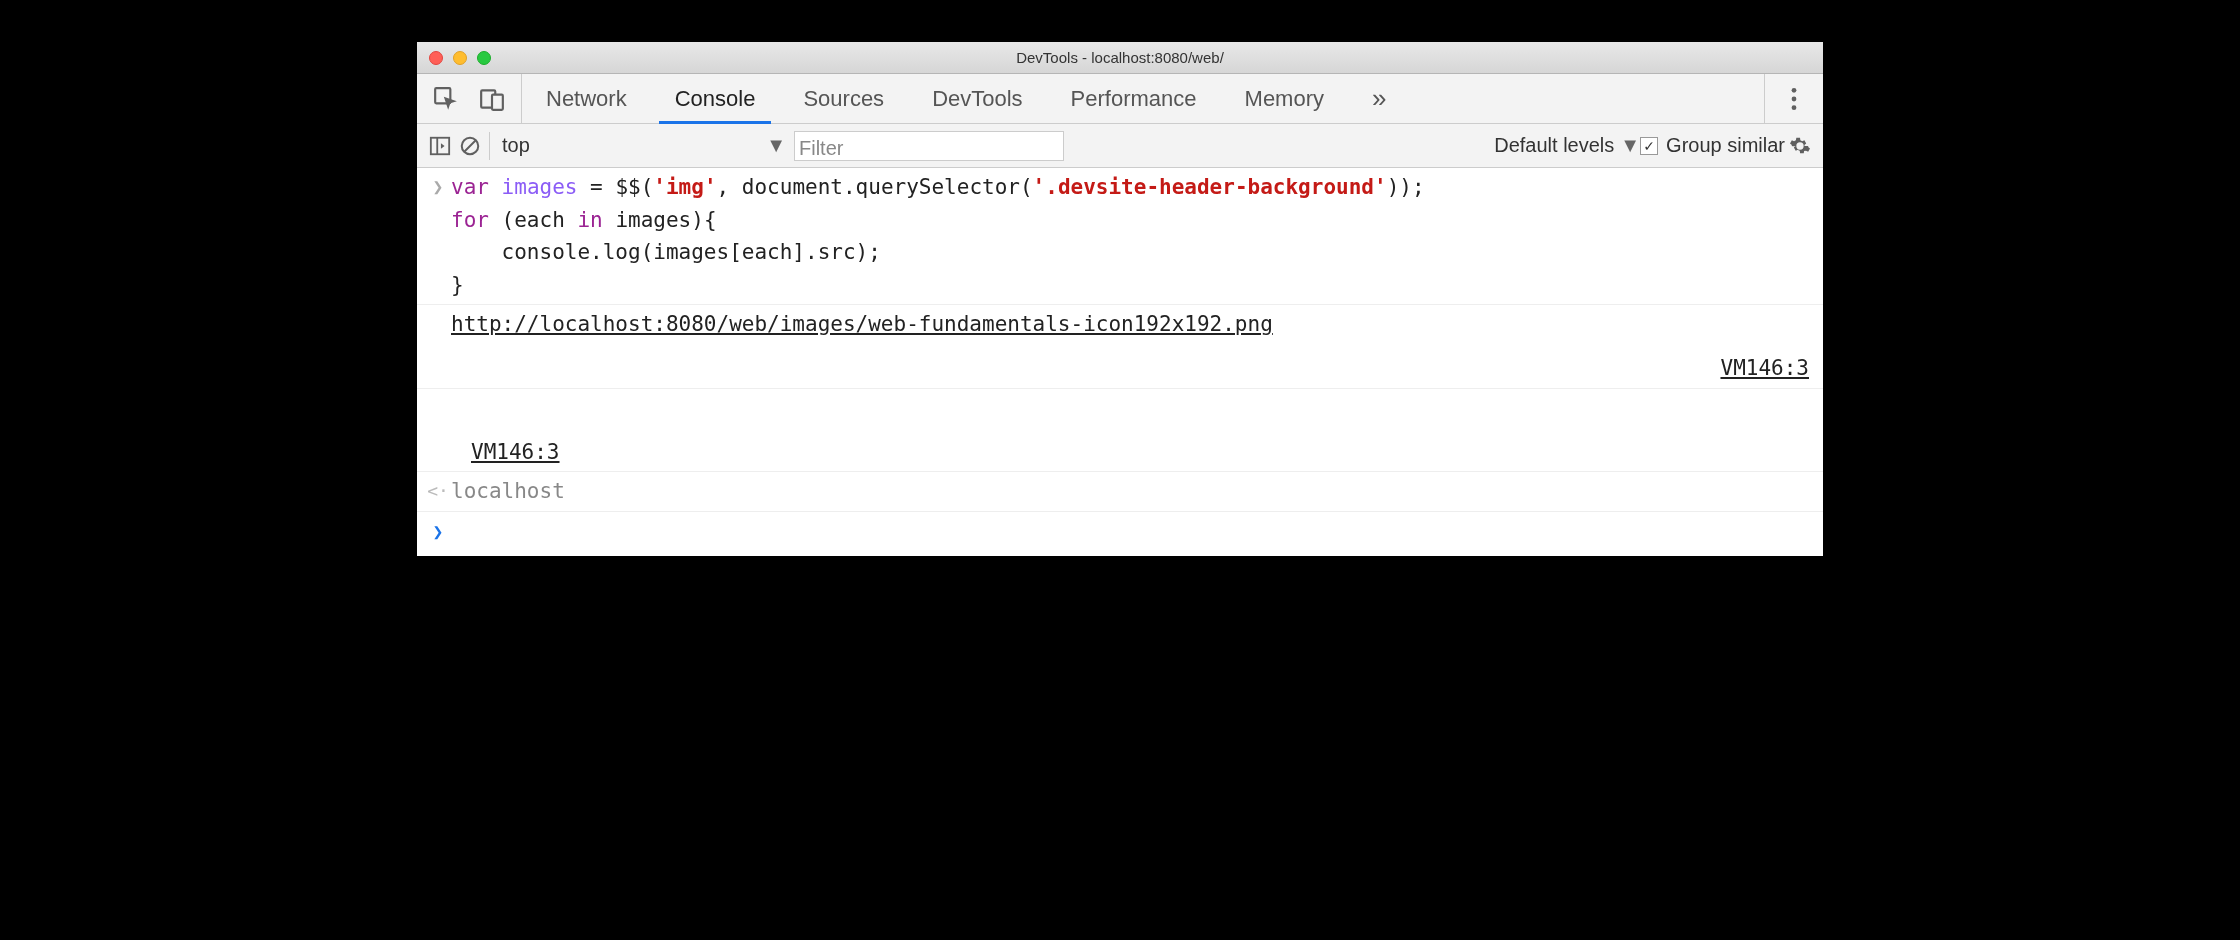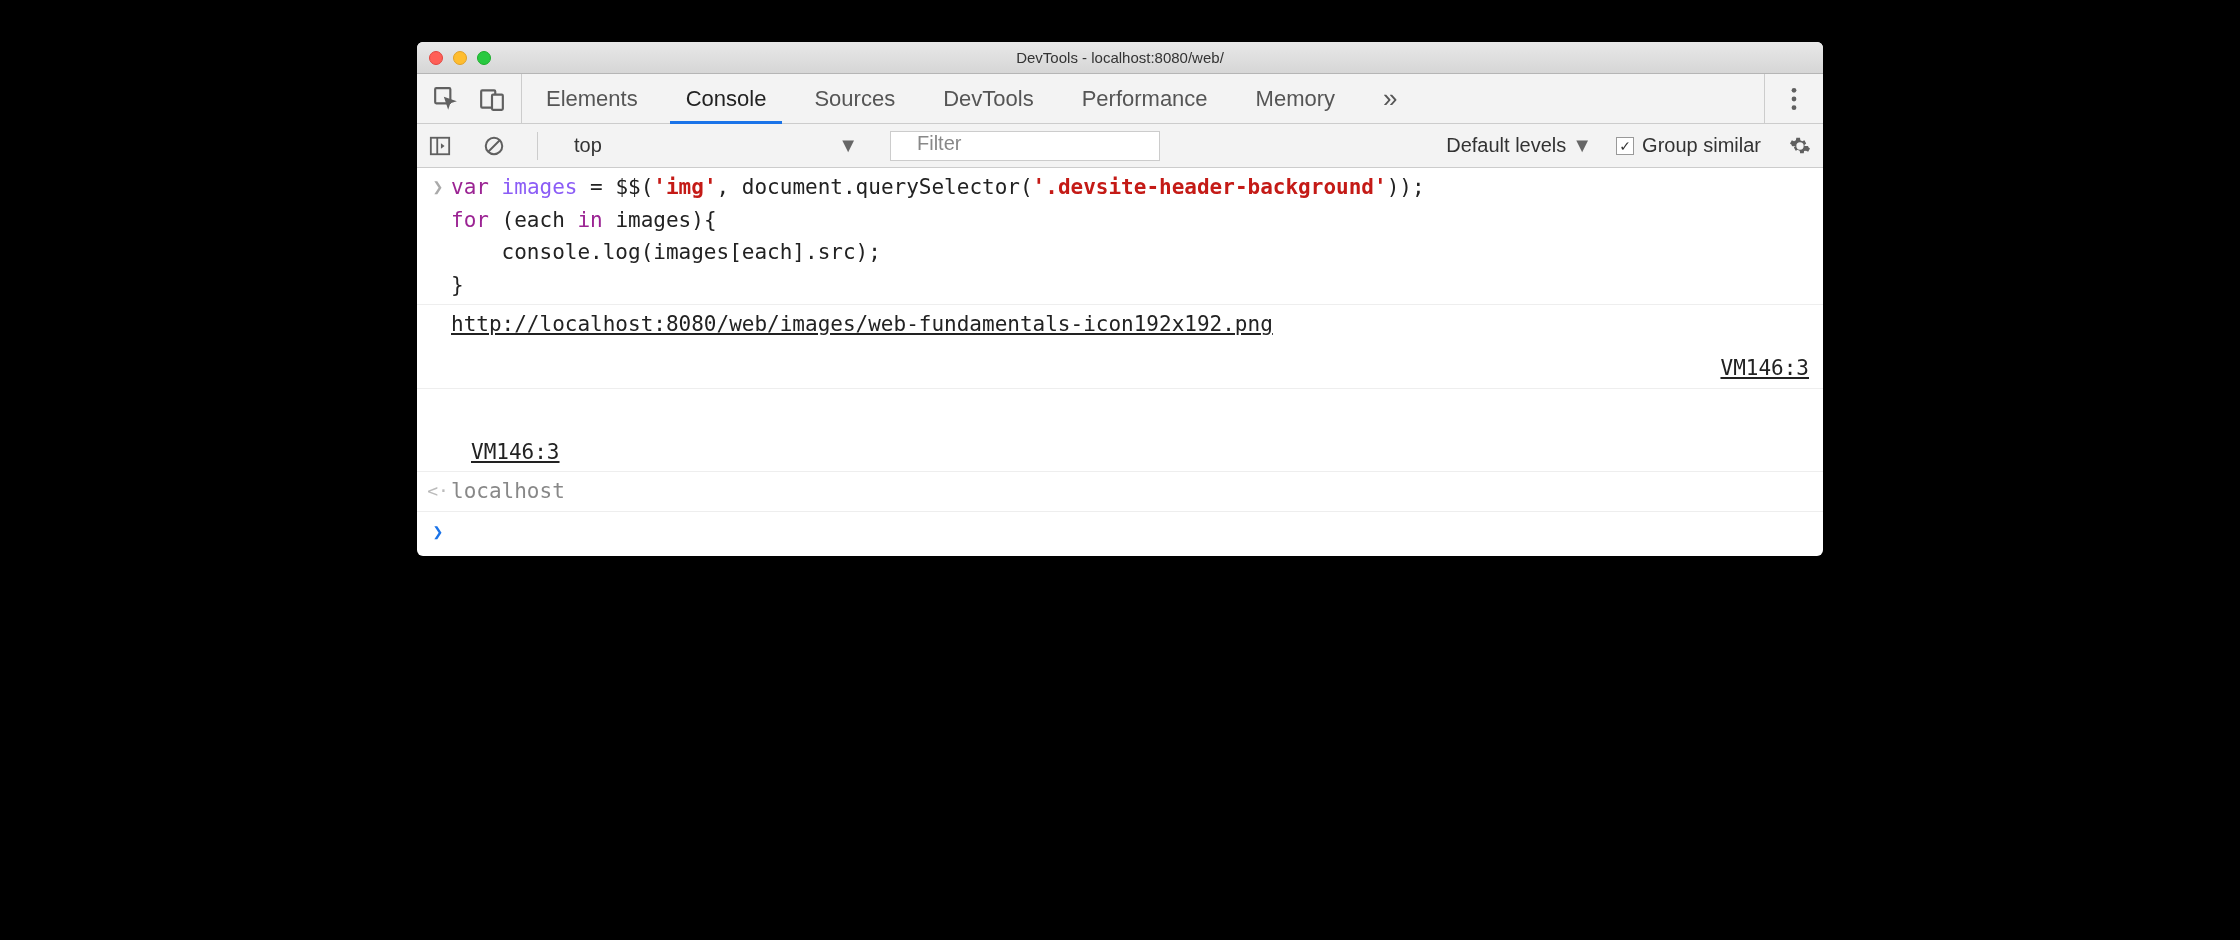--- a/index.html
+++ b/index.html
@@ -9,21 +9,21 @@
     height: 940px;
     font-family: -apple-system, BlinkMacSystemFont, "Segoe UI", Helvetica, Arial, sans-serif;
     display: flex;
     align-items: flex-start;
     justify-content: center;
     padding-top: 42px;
   }
   .window {
     width: 1406px;
     background: #fff;
-    border-radius: 6px;
+    border-radius: 0;
     overflow: hidden;
     box-shadow: 0 20px 60px rgba(0,0,0,0.6);
   }
   .titlebar {
     height: 32px;
     background: linear-gradient(#e8e8e8,#d6d6d6);
     border-bottom: 1px solid #b5b5b5;
     display: flex;
     align-items: center;
     position: relative;
@@ -82,36 +82,36 @@
     display:flex; align-items:center; gap:14px;
     padding: 0 14px;
     border-left:1px solid #ccc;
   }
   .toolbar {
     height:44px;
     display:flex; align-items:center;
     border-bottom:1px solid #ccc;
     background:#f3f3f3;
     padding: 0 8px;
-    gap:24px;
+    gap:0;
     font-size:20px;
     color:#555;
   }
   .vsep { width:1px; height:28px; background:#ccc; margin:0 4px;}
   .context-select {
     display:flex; align-items:center; justify-content:space-between;
     width:300px; height:32px;
     padding:0 8px;
     color:#333;
   }
   .filter-input {
     height:30px; width:270px;
     border:1px solid #ccc; background:#fff;
-    padding:0 26px; font-size:20px; color:#888;
-    display:flex; align-items:flex-start;
+    padding:0 4px; font-size:20px; color:#888;
+    display:flex; align-items:flex-end;
   }
   .toolbar .spacer { flex:1; }
   .levels {
     display:flex; align-items:center; gap:6px;
     color:#333;
   }
   .checkbox {
     width:18px; height:18px; border:1px solid #999; background:#fff;
     display:inline-flex; align-items:center; justify-content:center;
     font-size:14px; color:#333;
@@ -170,21 +170,21 @@
         </svg>
       </div>
       <div class="icon-btn">
         <svg width="26" height="26" viewBox="0 0 24 24" fill="none" stroke="#606060" stroke-width="2">
           <rect x="2" y="4" width="13" height="16" rx="1"></rect>
           <rect x="12" y="8" width="10" height="14" rx="1" fill="#f3f3f3"></rect>
         </svg>
       </div>
     </div>
     <div class="tabs">
-      <div class="tab">Elements</div>
+      <div class="tab">Network</div>
       <div class="tab active">Console</div>
       <div class="tab">Sources</div>
       <div class="tab">DevTools</div>
       <div class="tab">Performance</div>
       <div class="tab">Memory</div>
       <div class="tab" style="font-size:26px;color:#555;">»</div>
     </div>
     <div class="tabs-right">
       <div class="icon-btn">
         <svg width="8" height="26" viewBox="0 0 6 24" fill="#606060">

